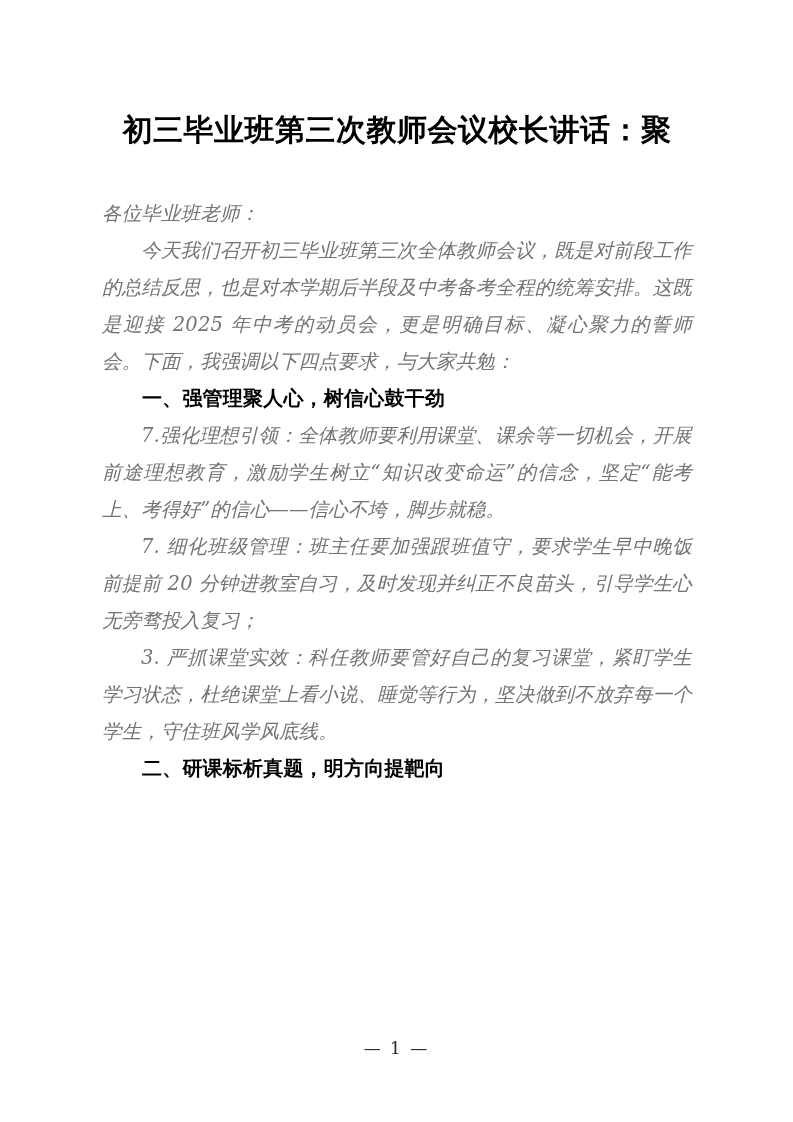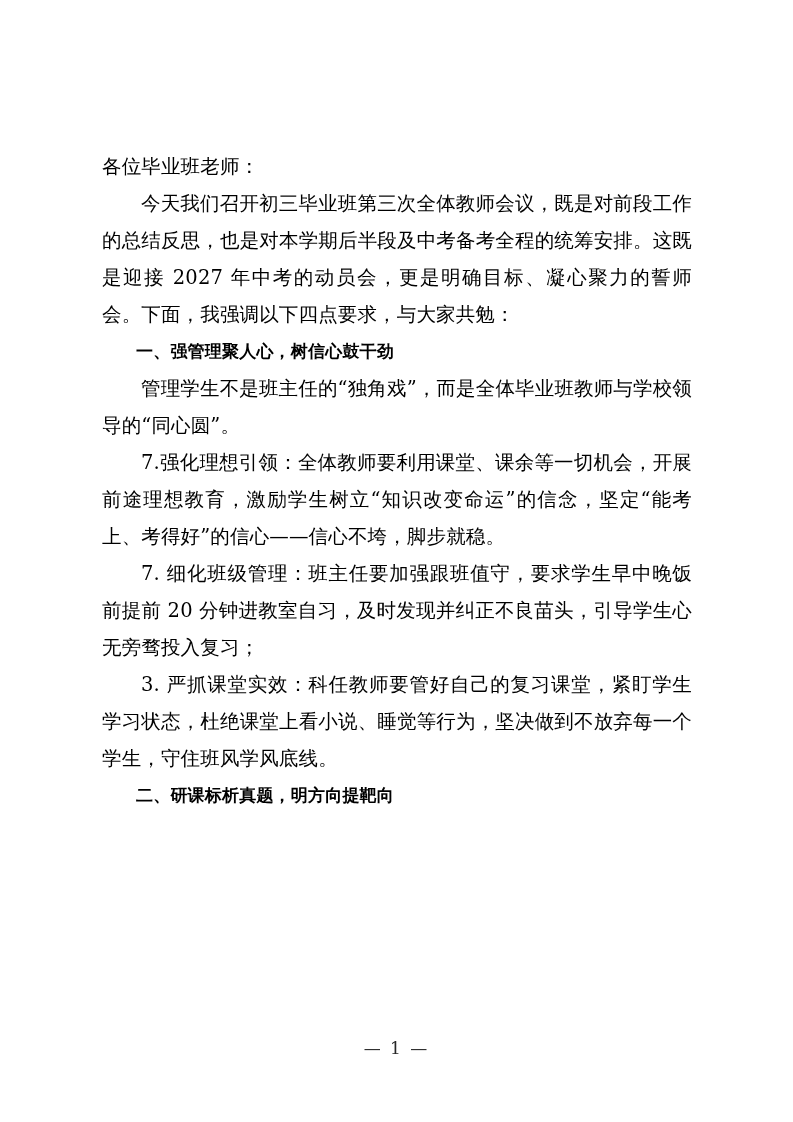--- a/index.html
+++ b/index.html
@@ -38,34 +38,35 @@
     padding-top: 106px;
     word-break: break-all;
   }
   .body-block {
     padding-top: 42px;
   }
   p.para {
     font-family: "DejaVu Serif", "Liberation Serif", serif;
     font-size: 19.5px;
     line-height: 37px;
-    color: #000000;
+    color: #737373;
     margin: 0;
     text-align: justify;
     text-justify: inter-ideograph;
     text-indent: 2em;
     word-break: break-all;
     letter-spacing: 0.15px;
+    font-style: italic;
   }
   p.para.no-indent {
     text-indent: 0;
   }
   p.heading {
     font-family: "DejaVu Sans", "Liberation Sans", sans-serif;
-    font-size: 17px;
+    font-size: 20px;
     font-weight: bold;
     line-height: 37px;
     color: #000000;
     margin: 0;
     text-indent: 2em;
     text-align: left;
     word-break: break-all;
     letter-spacing: 0.2px;
   }
   .page-footer {
@@ -81,32 +82,32 @@
   }
 </style>
 </head>
 <body>
 
 <div class="page">
 
   <div class="content">
 
     <h1 class="doc-title">
+        <span style="display: block;">初三毕业班第三次教师会议校长讲话：聚</span>
       </h1>
 
     <div class="body-block">
 
       <p class="para no-indent">各位毕业班老师：</p>
 
 
-      <p class="para">今天我们召开初三毕业班第三次全体教师会议，既是对前段工作的总结反思，也是对本学期后半段及中考备考全程的统筹安排。这既是迎接 2027 年中考的动员会，更是明确目标、凝心聚力的誓师会。下面，我强调以下四点要求，与大家共勉：</p>
+      <p class="para">今天我们召开初三毕业班第三次全体教师会议，既是对前段工作的总结反思，也是对本学期后半段及中考备考全程的统筹安排。这既是迎接 2025 年中考的动员会，更是明确目标、凝心聚力的誓师会。下面，我强调以下四点要求，与大家共勉：</p>
 
       <p class="heading">一、强管理聚人心，树信心鼓干劲</p>
 
-      <p class="para">管理学生不是班主任的“独角戏”，而是全体毕业班教师与学校领导的“同心圆”。</p>
 
       <p class="para">7.强化理想引领：全体教师要利用课堂、课余等一切机会，开展前途理想教育，激励学生树立“知识改变命运”的信念，坚定“能考上、考得好”的信心——信心不垮，脚步就稳。</p>
 
       <p class="para">7. 细化班级管理：班主任要加强跟班值守，要求学生早中晚饭前提前 20 分钟进教室自习，及时发现并纠正不良苗头，引导学生心无旁骛投入复习；</p>
 
       <p class="para">3. 严抓课堂实效：科任教师要管好自己的复习课堂，紧盯学生学习状态，杜绝课堂上看小说、睡觉等行为，坚决做到不放弃每一个学生，守住班风学风底线。</p>
 
       <p class="heading">二、研课标析真题，明方向提靶向</p>
 
 

